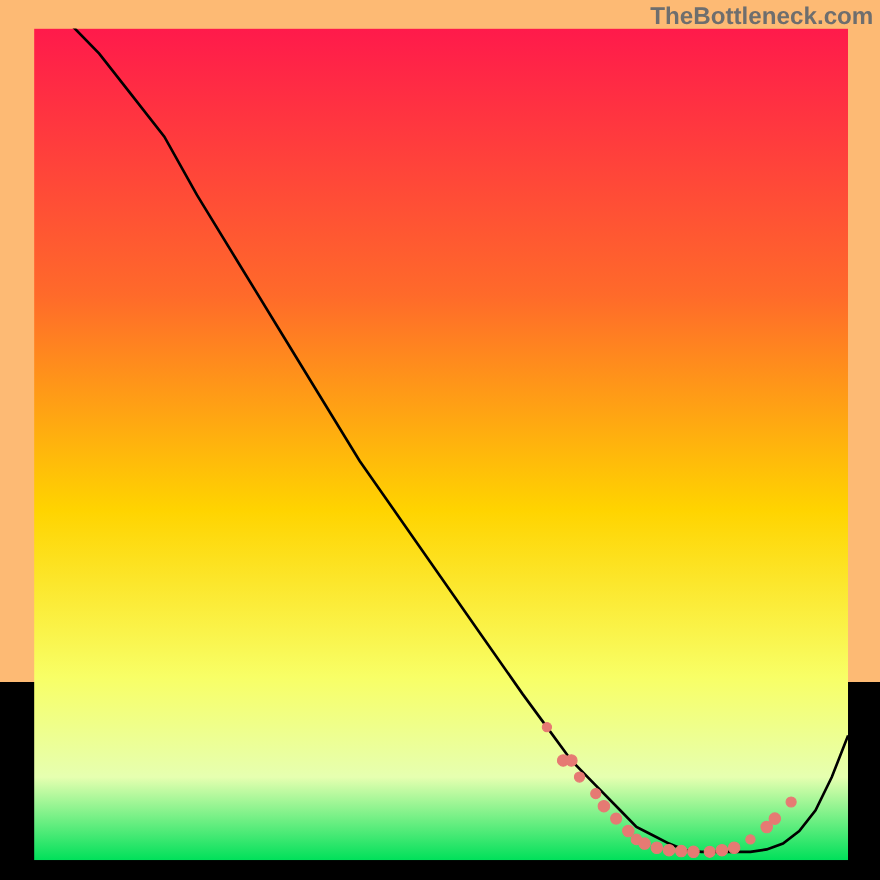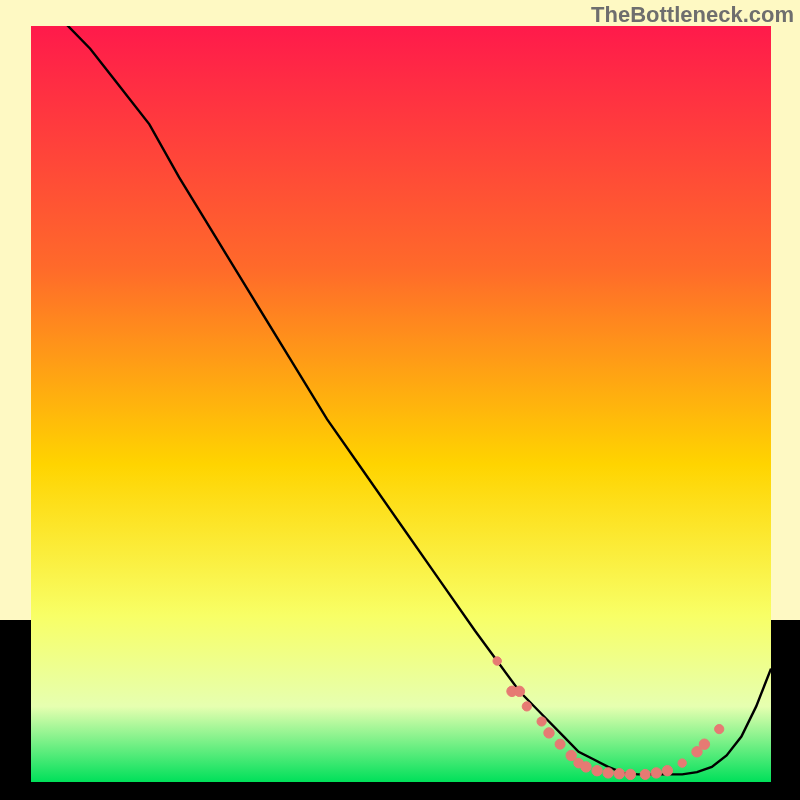--- a/index.html
+++ b/index.html
@@ -8,21 +8,21 @@
     width: 800px;
     height: 800px;
     background: #000;
     overflow: hidden;
     font-family: Arial, Helvetica, sans-serif;
   }
   .outer {
     position: relative;
     width: 800px;
     height: 620px;
-    background: #fef9c3;
+    background: #fdba74;
   }
   .watermark {
     position: absolute;
     top: 2px;
     right: 6px;
     color: #6e6e6e;
     font-size: 22px;
     font-weight: 600;
     z-index: 10;
   }

